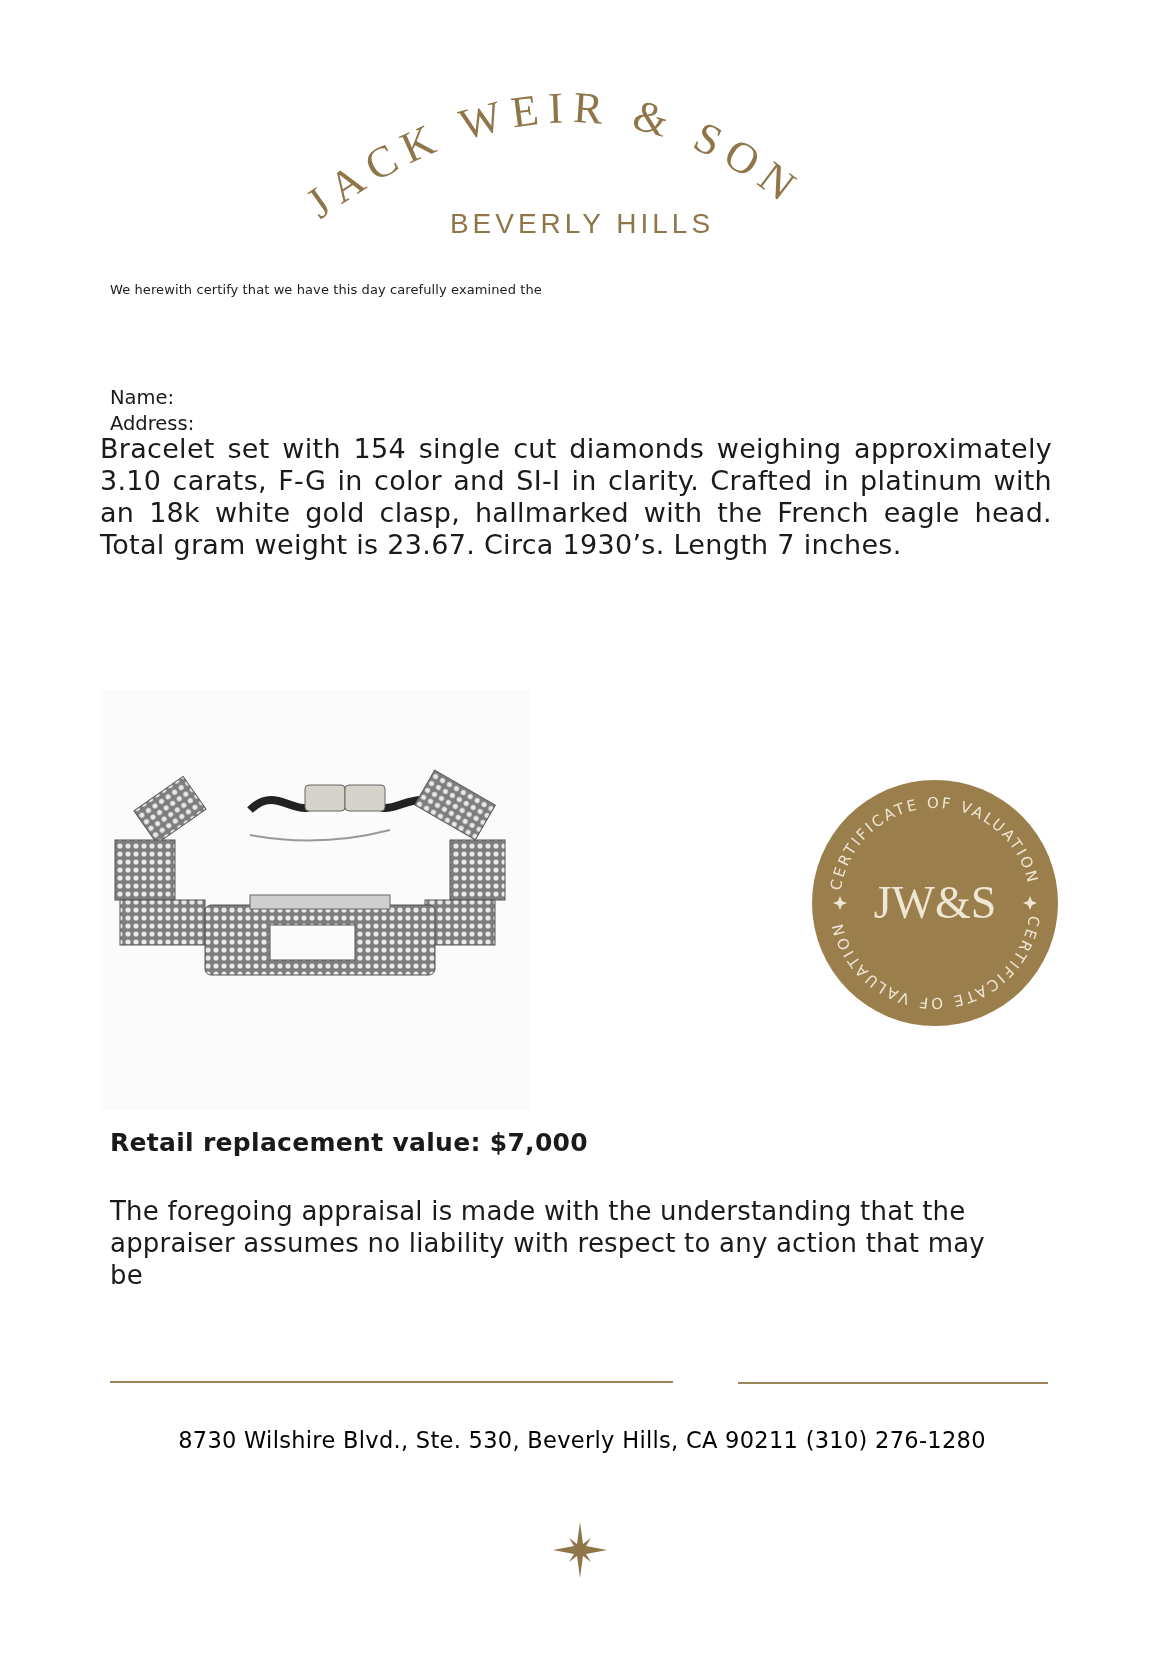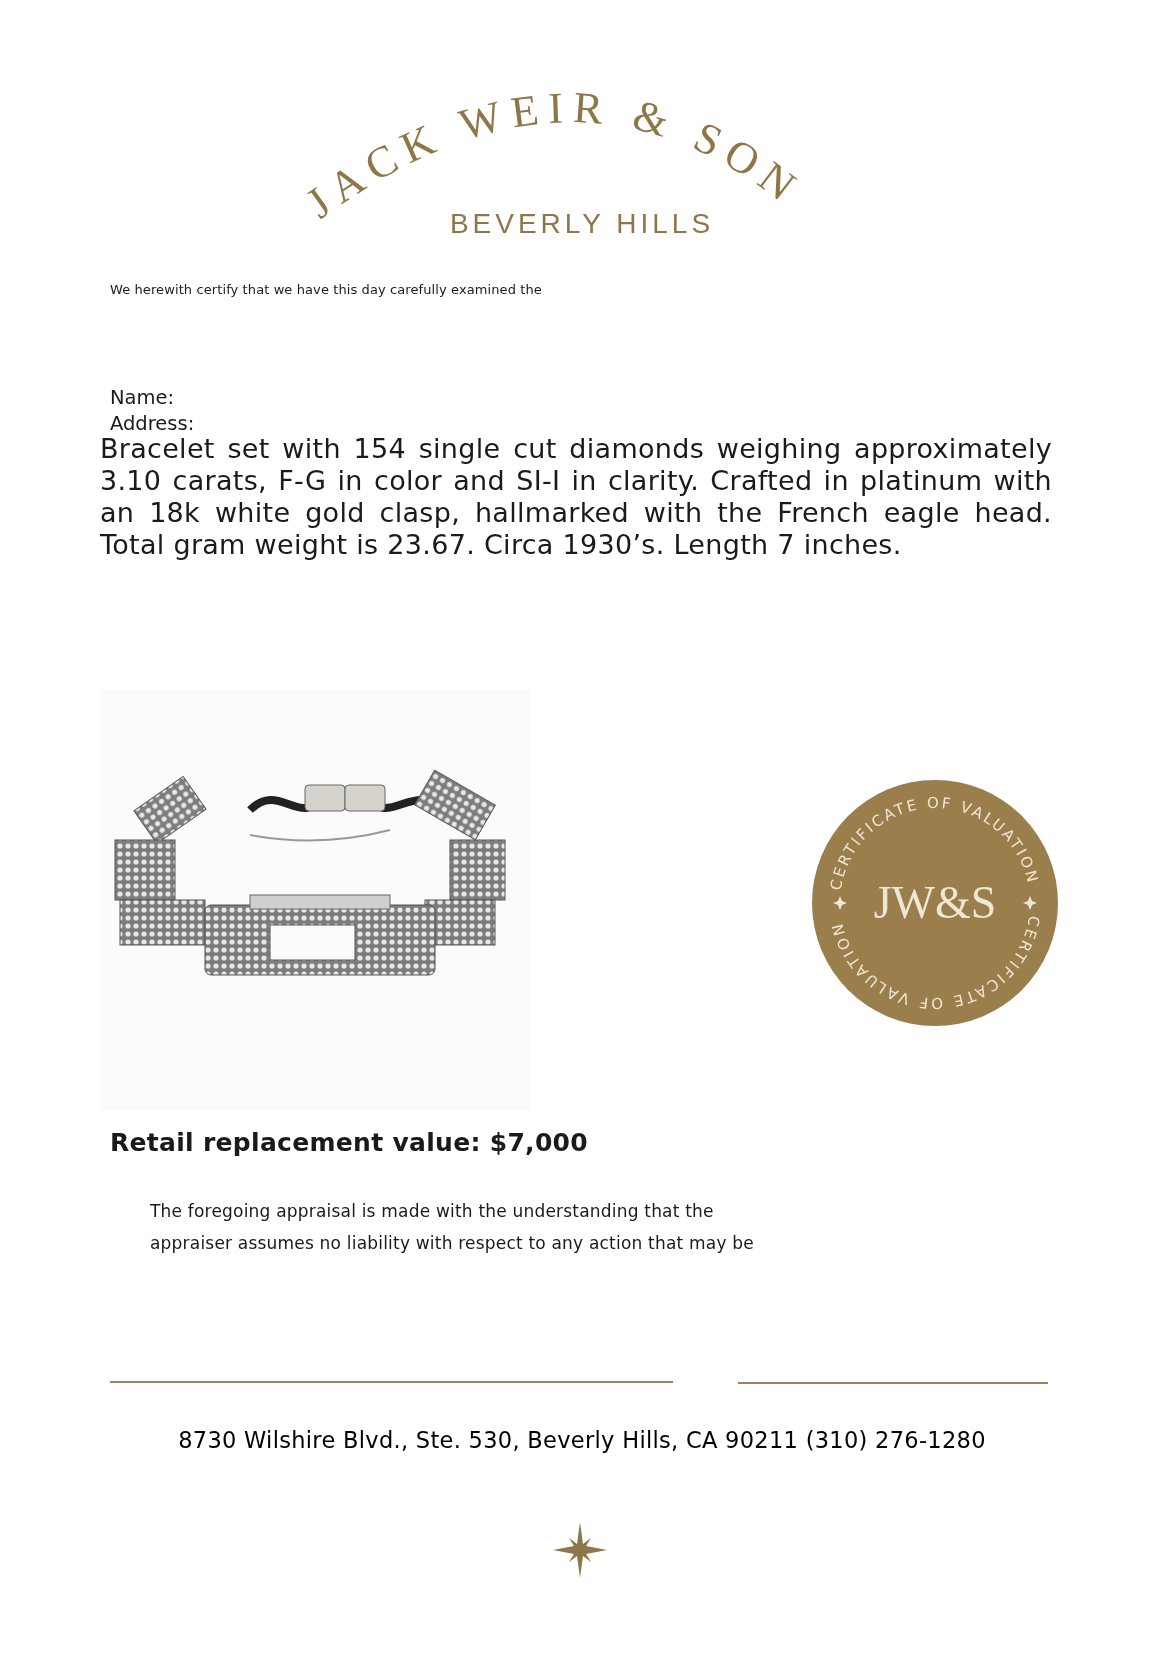--- a/index.html
+++ b/index.html
@@ -9,21 +9,21 @@
   #logo-arc { left: 300px; top: 70px; width: 560px; height: 180px; }
   #logo-sub { left: 0; width: 1164px; top: 208px; text-align: center;
               font-family: "Liberation Sans", sans-serif; font-size: 28px; letter-spacing: 4px; color: #8e7648; }
   .intro { left: 110px; top: 276px; font-size: 13px; line-height: 28px; letter-spacing: 0.1px; }
   .field { left: 110px; font-size: 19.5px; margin-top: 24px; }
   .desc { left: 100px; top: 433px; width: 952px; font-size: 27px; line-height: 32px;
           text-align: justify; letter-spacing: 0.3px; }
   .photo { left: 100px; top: 690px; width: 430px; height: 420px; background: #fbfbfb; }
   .seal { left: 810px; top: 778px; width: 250px; height: 250px; }
   .value { left: 110px; top: 1128px; font-size: 25px; letter-spacing: 0.3px; font-weight: bold; }
-  .disclaimer { left: 110px; top: 1195px; width: 900px; font-size: 17px; line-height: 32px; letter-spacing: 0.2px; margin-left: 40px; }
+  .disclaimer { left: 110px; top: 1195px; width: 900px; font-size: 26px; line-height: 32px; letter-spacing: 0.2px; }
   .sigline { height: 2px; background: #9a8559; }
   .footer { left: 0; width: 1164px; top: 1427px; text-align: center; font-size: 22.5px; color: #000000; letter-spacing: 0.3px; }
   .star { left: 553px; top: 1522px; width: 54px; height: 56px; }
 </style>
 </head>
 <body>
 
 <svg class="abs" id="logo-arc" viewBox="0 0 560 180">
   <defs>
     <path id="arcPath" d="M 20 150 Q 275 -40 490 140" fill="none"></path>

